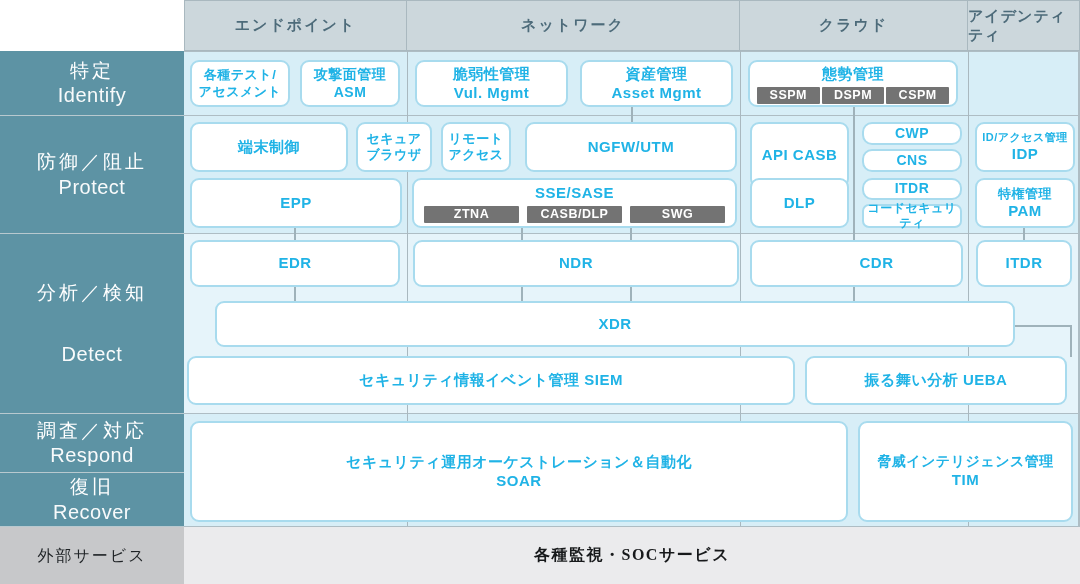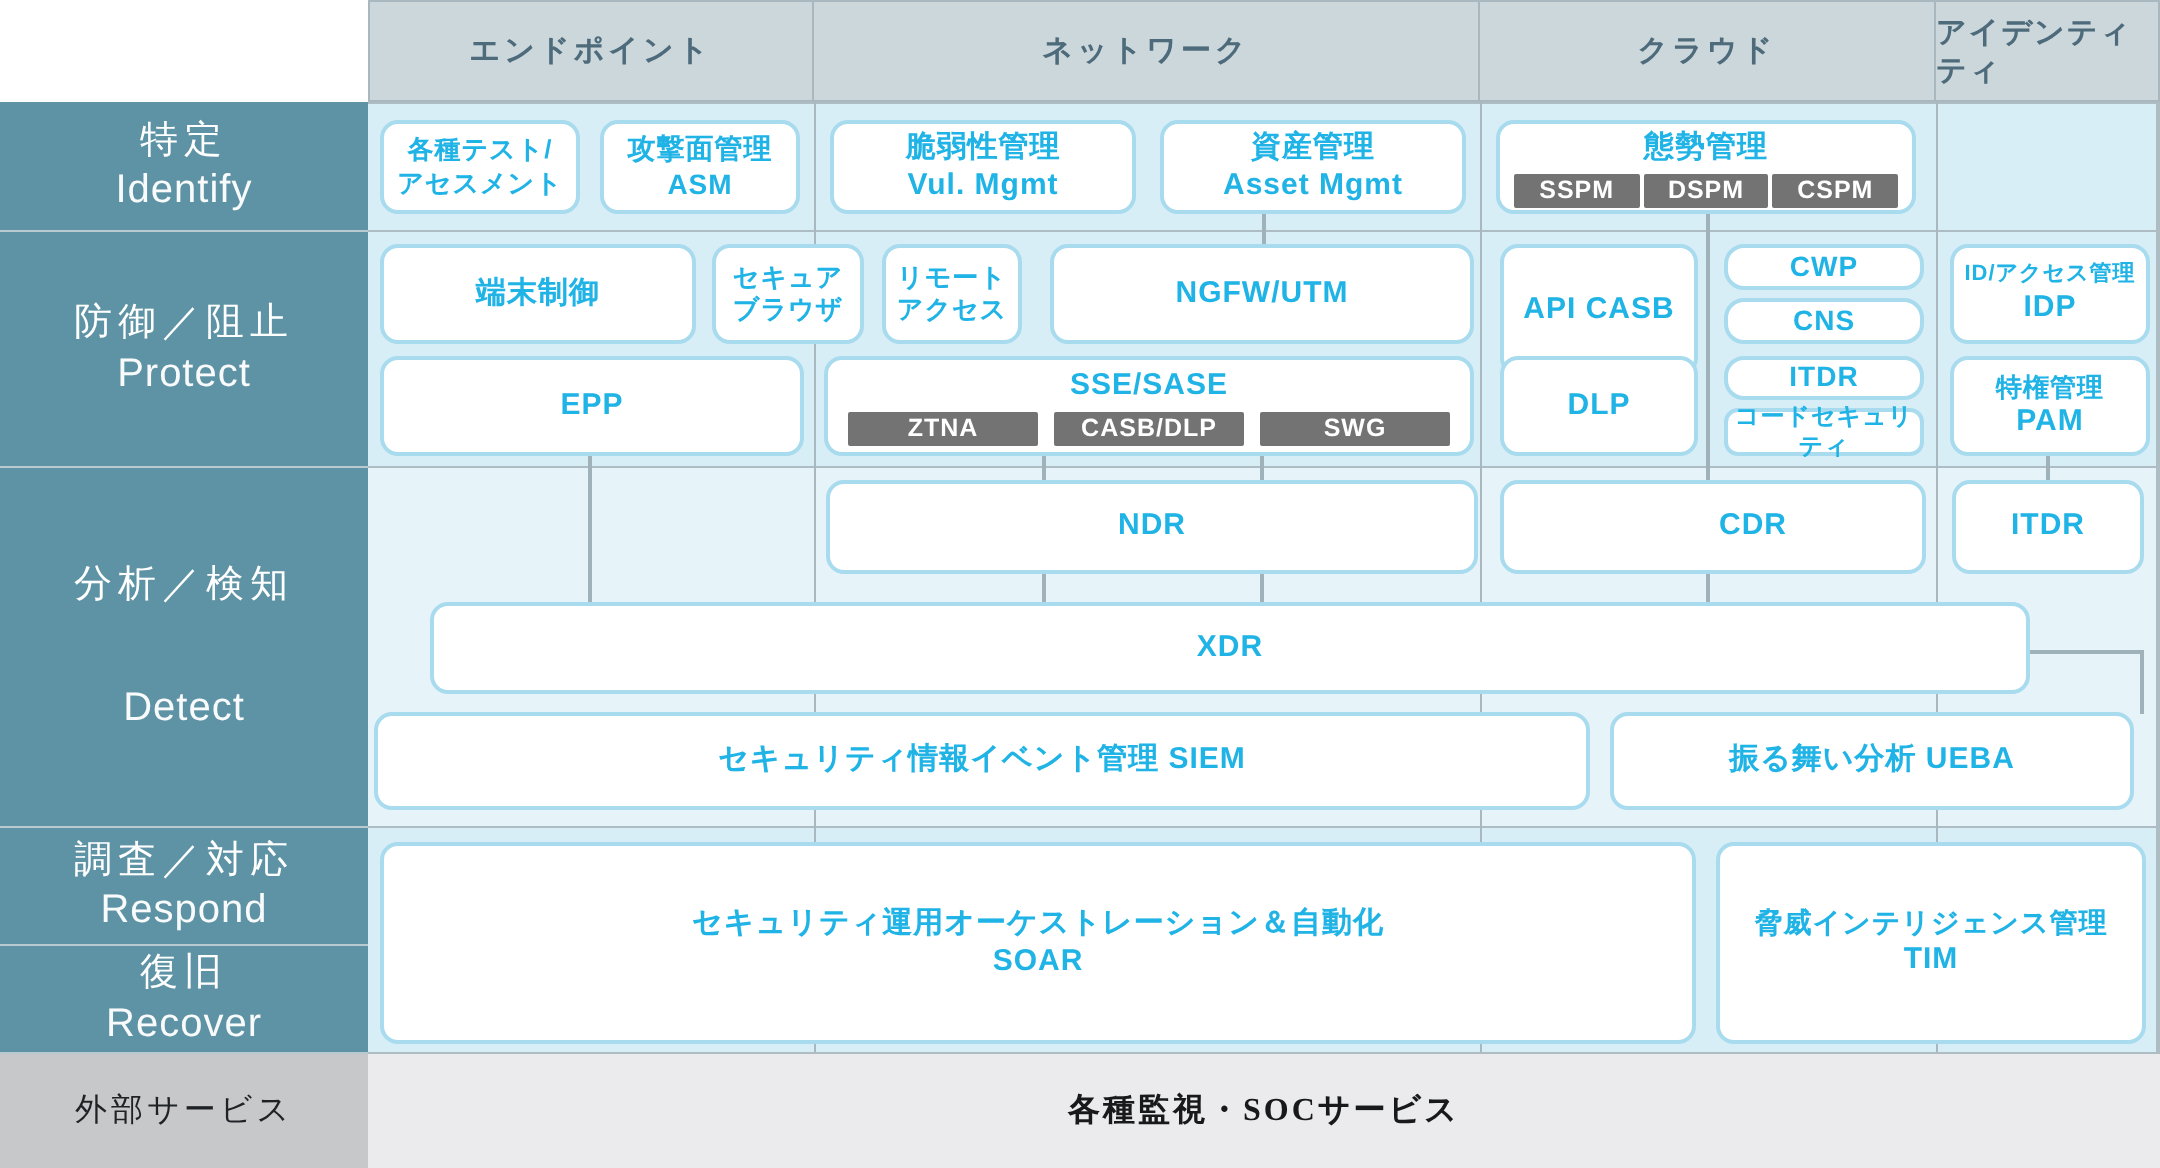--- a/index.html
+++ b/index.html
@@ -194,20 +194,23 @@
     <span class="bt">ITDR</span>
   </div>
   <div class="box f12" style="left:862px;top:204px;width:100px;height:24px;border-radius:7px;">
     <span class="bt">コードセキュリティ</span>
   </div>
   <div class="box" style="left:975px;top:178px;width:100px;height:50px;">
     <span class="bt f13">特権管理</span>
     <span class="bs">PAM</span>
   </div>
 
+  <div class="box" style="left:190px;top:240px;width:210px;height:47px;">
+    <span class="bt">EDR</span>
+  </div>
   <div class="box" style="left:413px;top:240px;width:326px;height:47px;">
     <span class="bt">NDR</span>
   </div>
   <div class="box" style="left:750px;top:240px;width:213px;height:47px;padding-left:40px;">
     <span class="bt">CDR</span>
   </div>
   <div class="box" style="left:976px;top:240px;width:96px;height:47px;">
     <span class="bt">ITDR</span>
   </div>
   <div class="box" style="left:215px;top:301px;width:800px;height:46px;">

